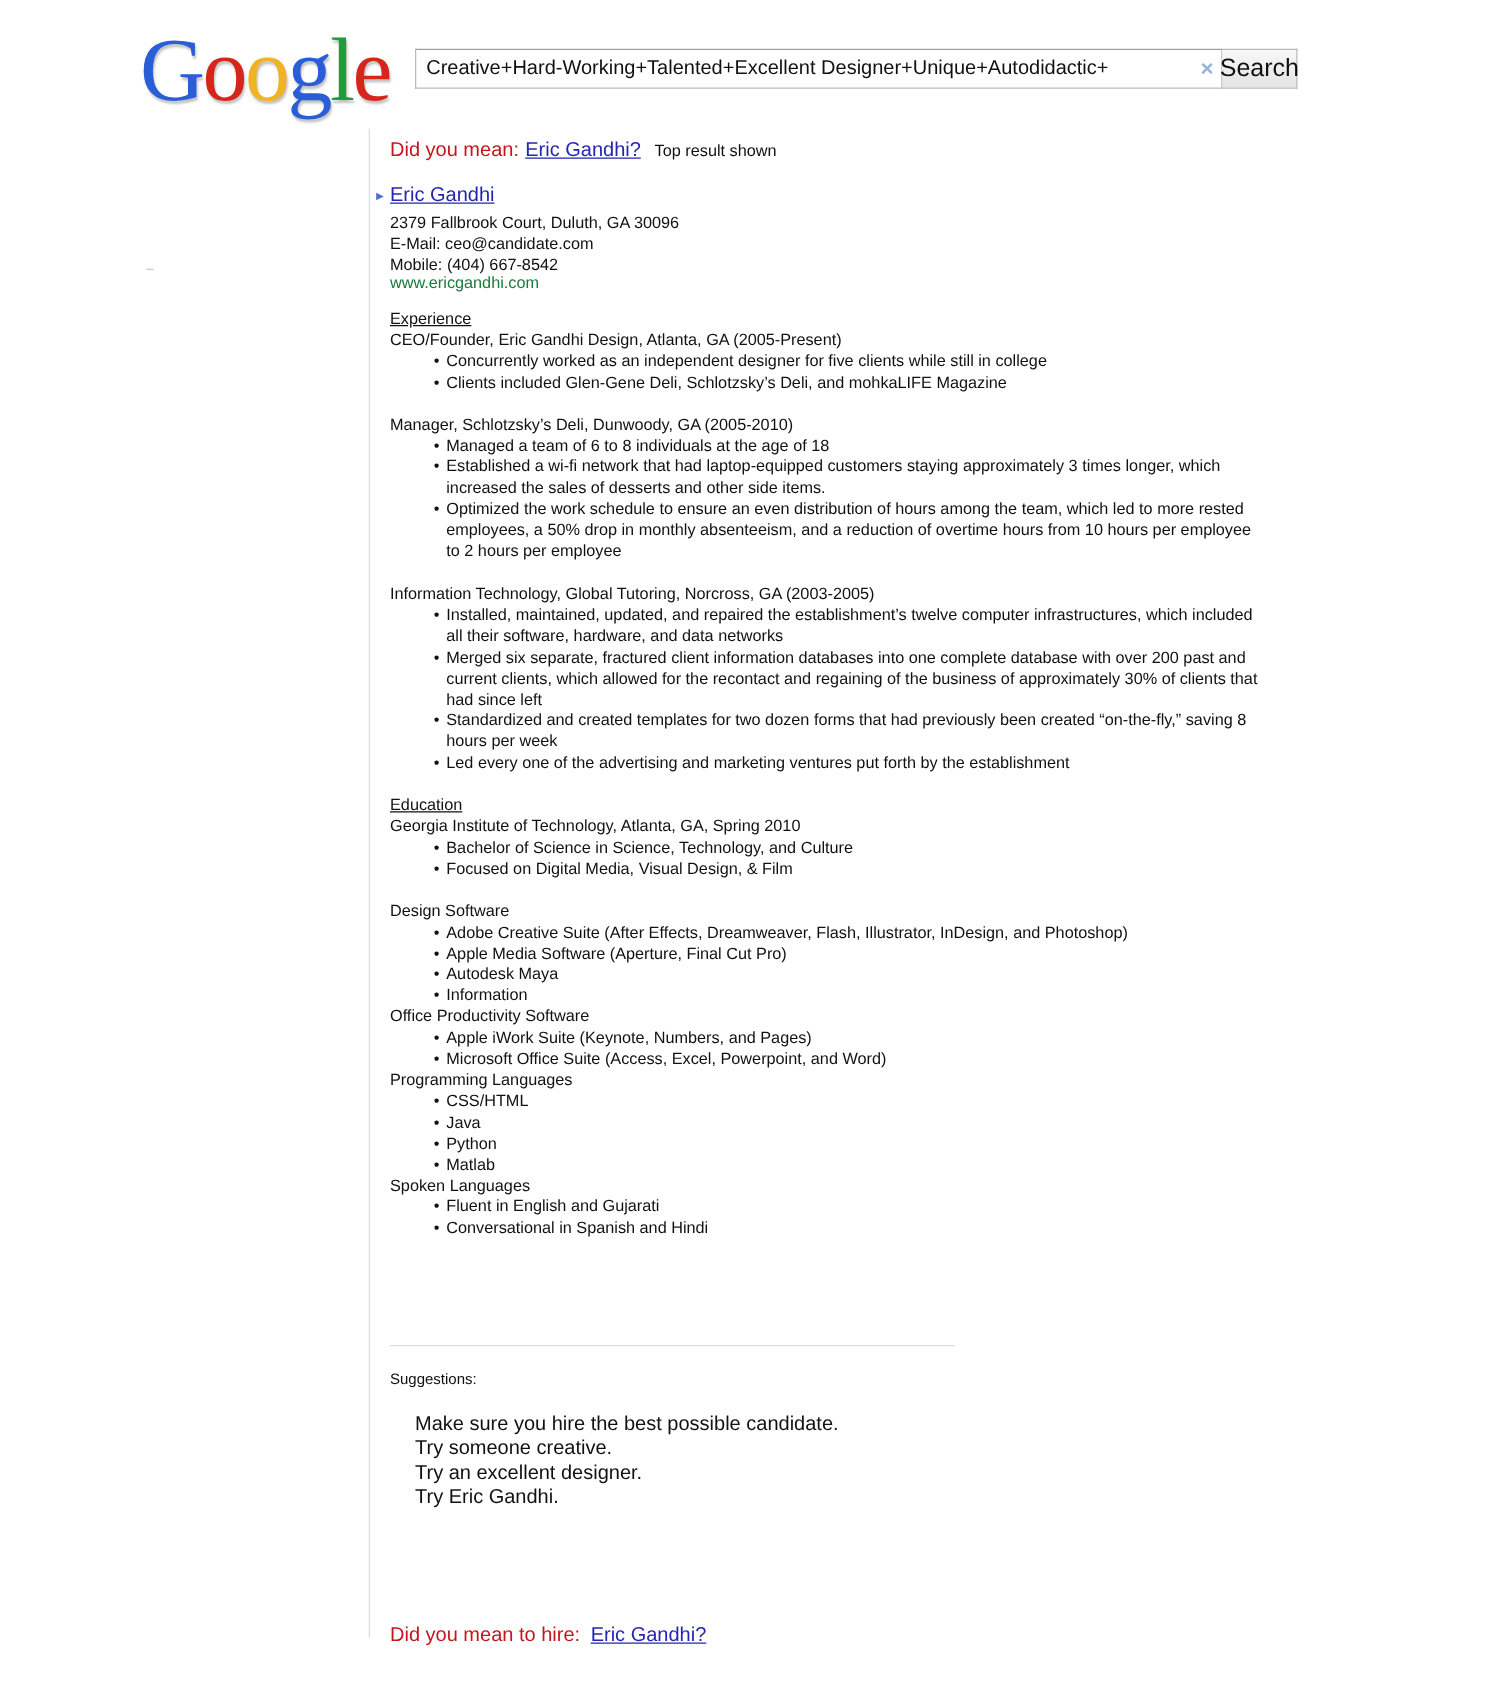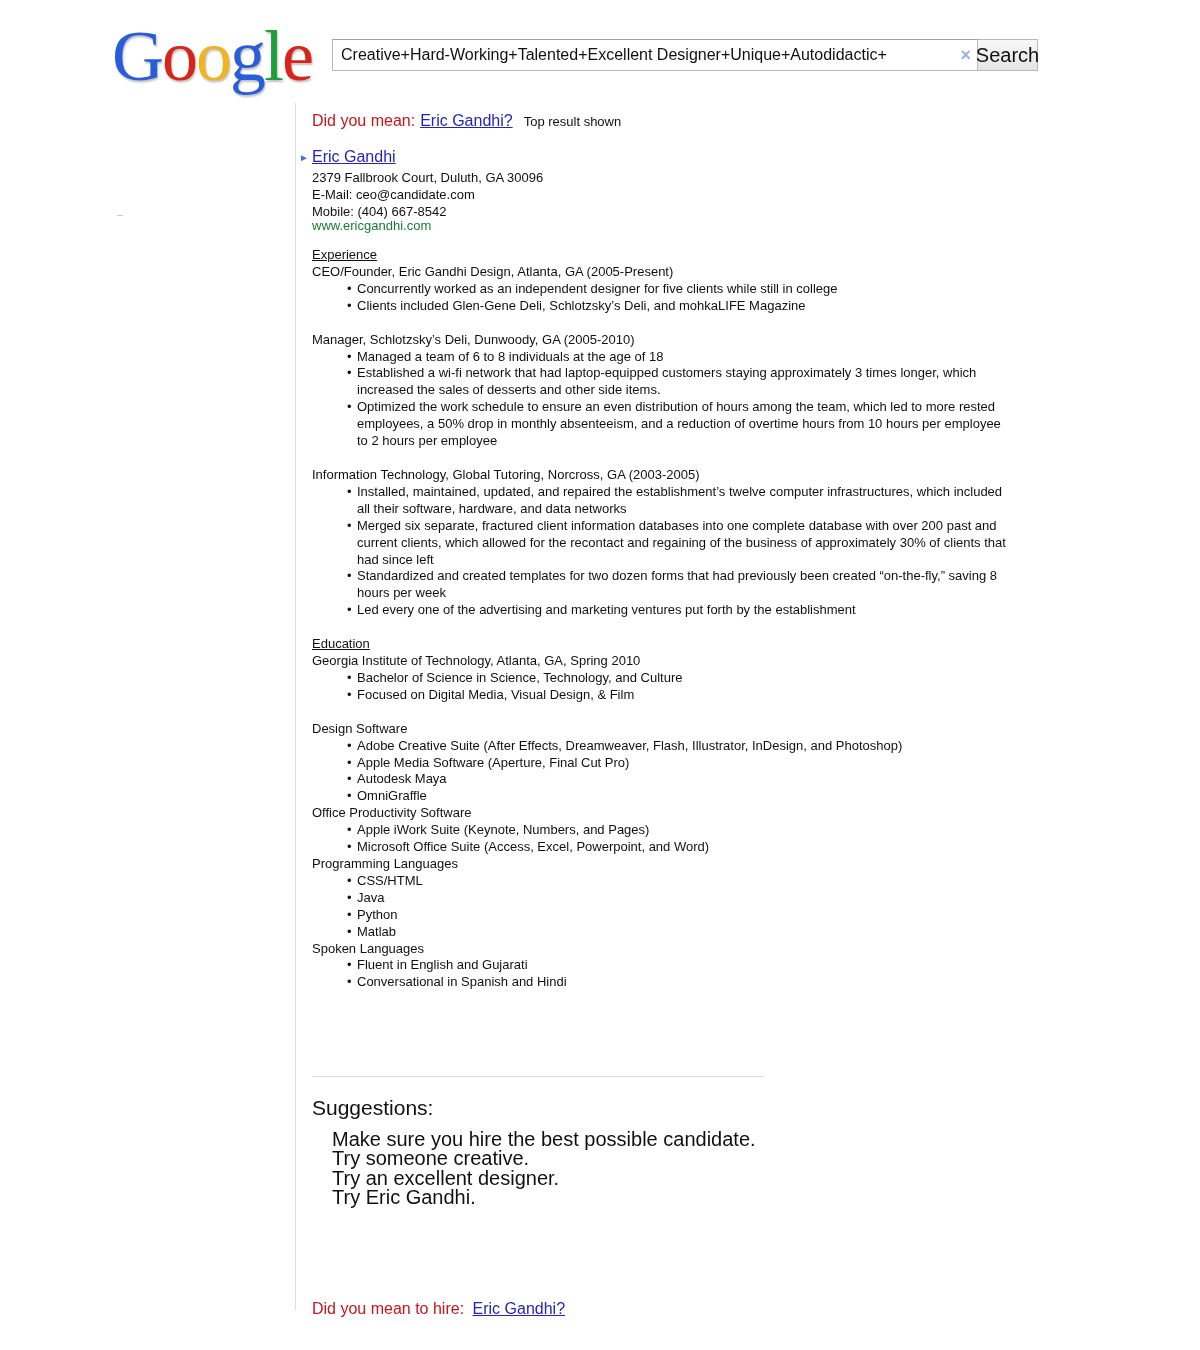--- a/index.html
+++ b/index.html
@@ -27,22 +27,22 @@
   .result-title .arrow { position:absolute; left:-13px; top:4px; color:#4a6fd8; font-size:10px; }
   .contact { position:absolute; left:0; top:57px; font-size:13px; line-height:17px; }
   .site { color:#1a7a3a; font-size:13px; line-height:12px; }
   .resume { position:absolute; left:0; top:135px; font-size:13px; line-height:16.9px; }
   .resume .sec { text-decoration:underline; }
   .resume .bullets { margin:0; padding:0 0 0 35px; list-style:none; }
   .resume .bullets li { position:relative; padding-left:10px; }
   .resume .bullets li::before { content:"\2022"; position:absolute; left:0; }
   .resume .gap { height:17px; }
   .hrline { position:absolute; left:312px; top:1076px; width:452px; height:1px; background:#d8dee9; }
-  .sugg-title { position:absolute; left:312px; top:1096px; font-size:21px; }
-  .sugg-list { position:absolute; left:332px; top:1130px; font-size:20px; line-height:19.3px; }
+  .sugg-title { position:absolute; left:312px; top:1096px; font-size:12px; }
+  .sugg-list { position:absolute; left:332px; top:1130px; font-size:16px; line-height:19.3px; }
   .dym2 { position:absolute; left:312px; top:1300px; font-size:16px; color:#c4161c; }
   .dym2 a { margin-left:4px; }
 </style>
 </head>
 <body>
 
 <div class="logo">
   <span style="color:#2a5ed8">G</span><span style="color:#d6261c">o</span><span style="color:#f0b323">o</span><span style="color:#2a5ed8">g</span><span style="color:#1f9d3a">l</span><span style="color:#d6261c">e</span>
 </div>
 
@@ -106,21 +106,21 @@
       <li>Bachelor of Science in Science, Technology, and Culture</li>
       <li>Focused on Digital Media, Visual Design, &amp; Film</li>
     </ul>
     <div class="gap"></div>
 
     <div>Design Software</div>
     <ul class="bullets">
       <li>Adobe Creative Suite (After Effects, Dreamweaver, Flash, Illustrator, InDesign, and Photoshop)</li>
       <li>Apple Media Software (Aperture, Final Cut Pro)</li>
       <li>Autodesk Maya</li>
-      <li>OmniGraffle</li>
+      <li>Information</li>
     </ul>
     <div>Office Productivity Software</div>
     <ul class="bullets">
       <li>Apple iWork Suite (Keynote, Numbers, and Pages)</li>
       <li>Microsoft Office Suite (Access, Excel, Powerpoint, and Word)</li>
     </ul>
     <div>Programming Languages</div>
     <ul class="bullets">
       <li>CSS/HTML</li>
       <li>Java</li>

